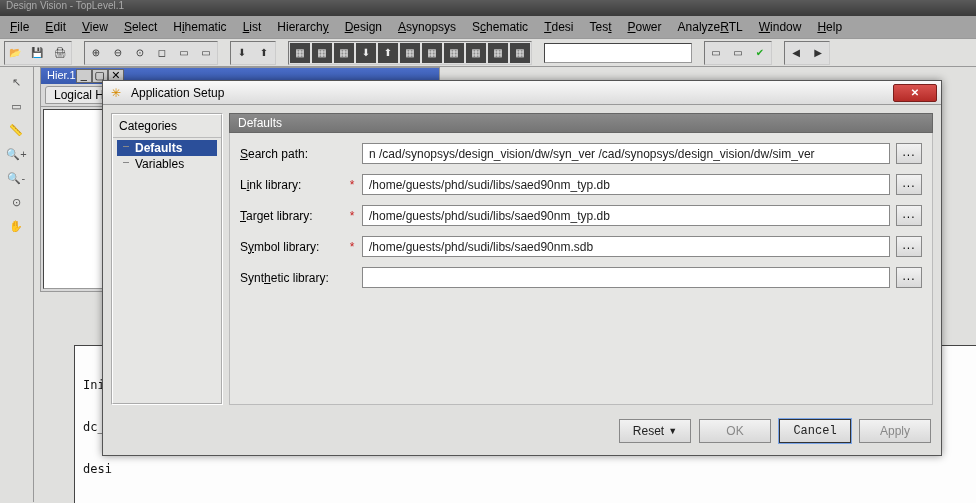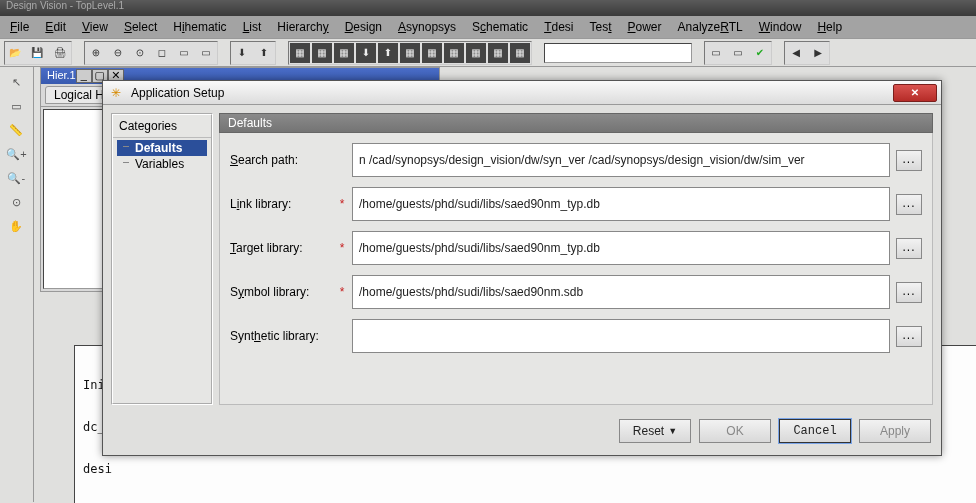--- a/index.html
+++ b/index.html
@@ -179,21 +179,21 @@
   line-height: 16px;
   font-weight:bold;
 }
 .dlg-body {
   display: flex;
   padding: 8px;
   gap: 6px;
   height: 308px;
 }
 .dlg-cat {
-  width: 102px;
+  width: 112px;
   background: #e6e6e4;
   border: 2px groove #fff;
 }
 .dlg-cat-head {
   padding: 4px 6px;
   border-bottom: 1px solid #bbb;
 }
 .dlg-cat-list {
   padding: 2px 4px;
 }
@@ -241,21 +241,21 @@
 .form-label {
   width: 102px;
 }
 .form-label u { text-decoration: underline; }
 .req { color: #c62020; width: 8px; text-align:center; }
 .form-input {
   flex: 1;
   background: #fff;
   border: 1px solid #888;
   height: 21px;
-  padding: 16px 6px;
+  padding: 3px 6px;
   font-family: inherit;
   font-size: 12px;
   color:#222;
 }
 .browse-btn {
   width: 26px; height: 21px;
   background: linear-gradient(#f2f2f2,#d9d9d9);
   border: 1px solid #888;
   text-align: center;
   line-height: 17px;

